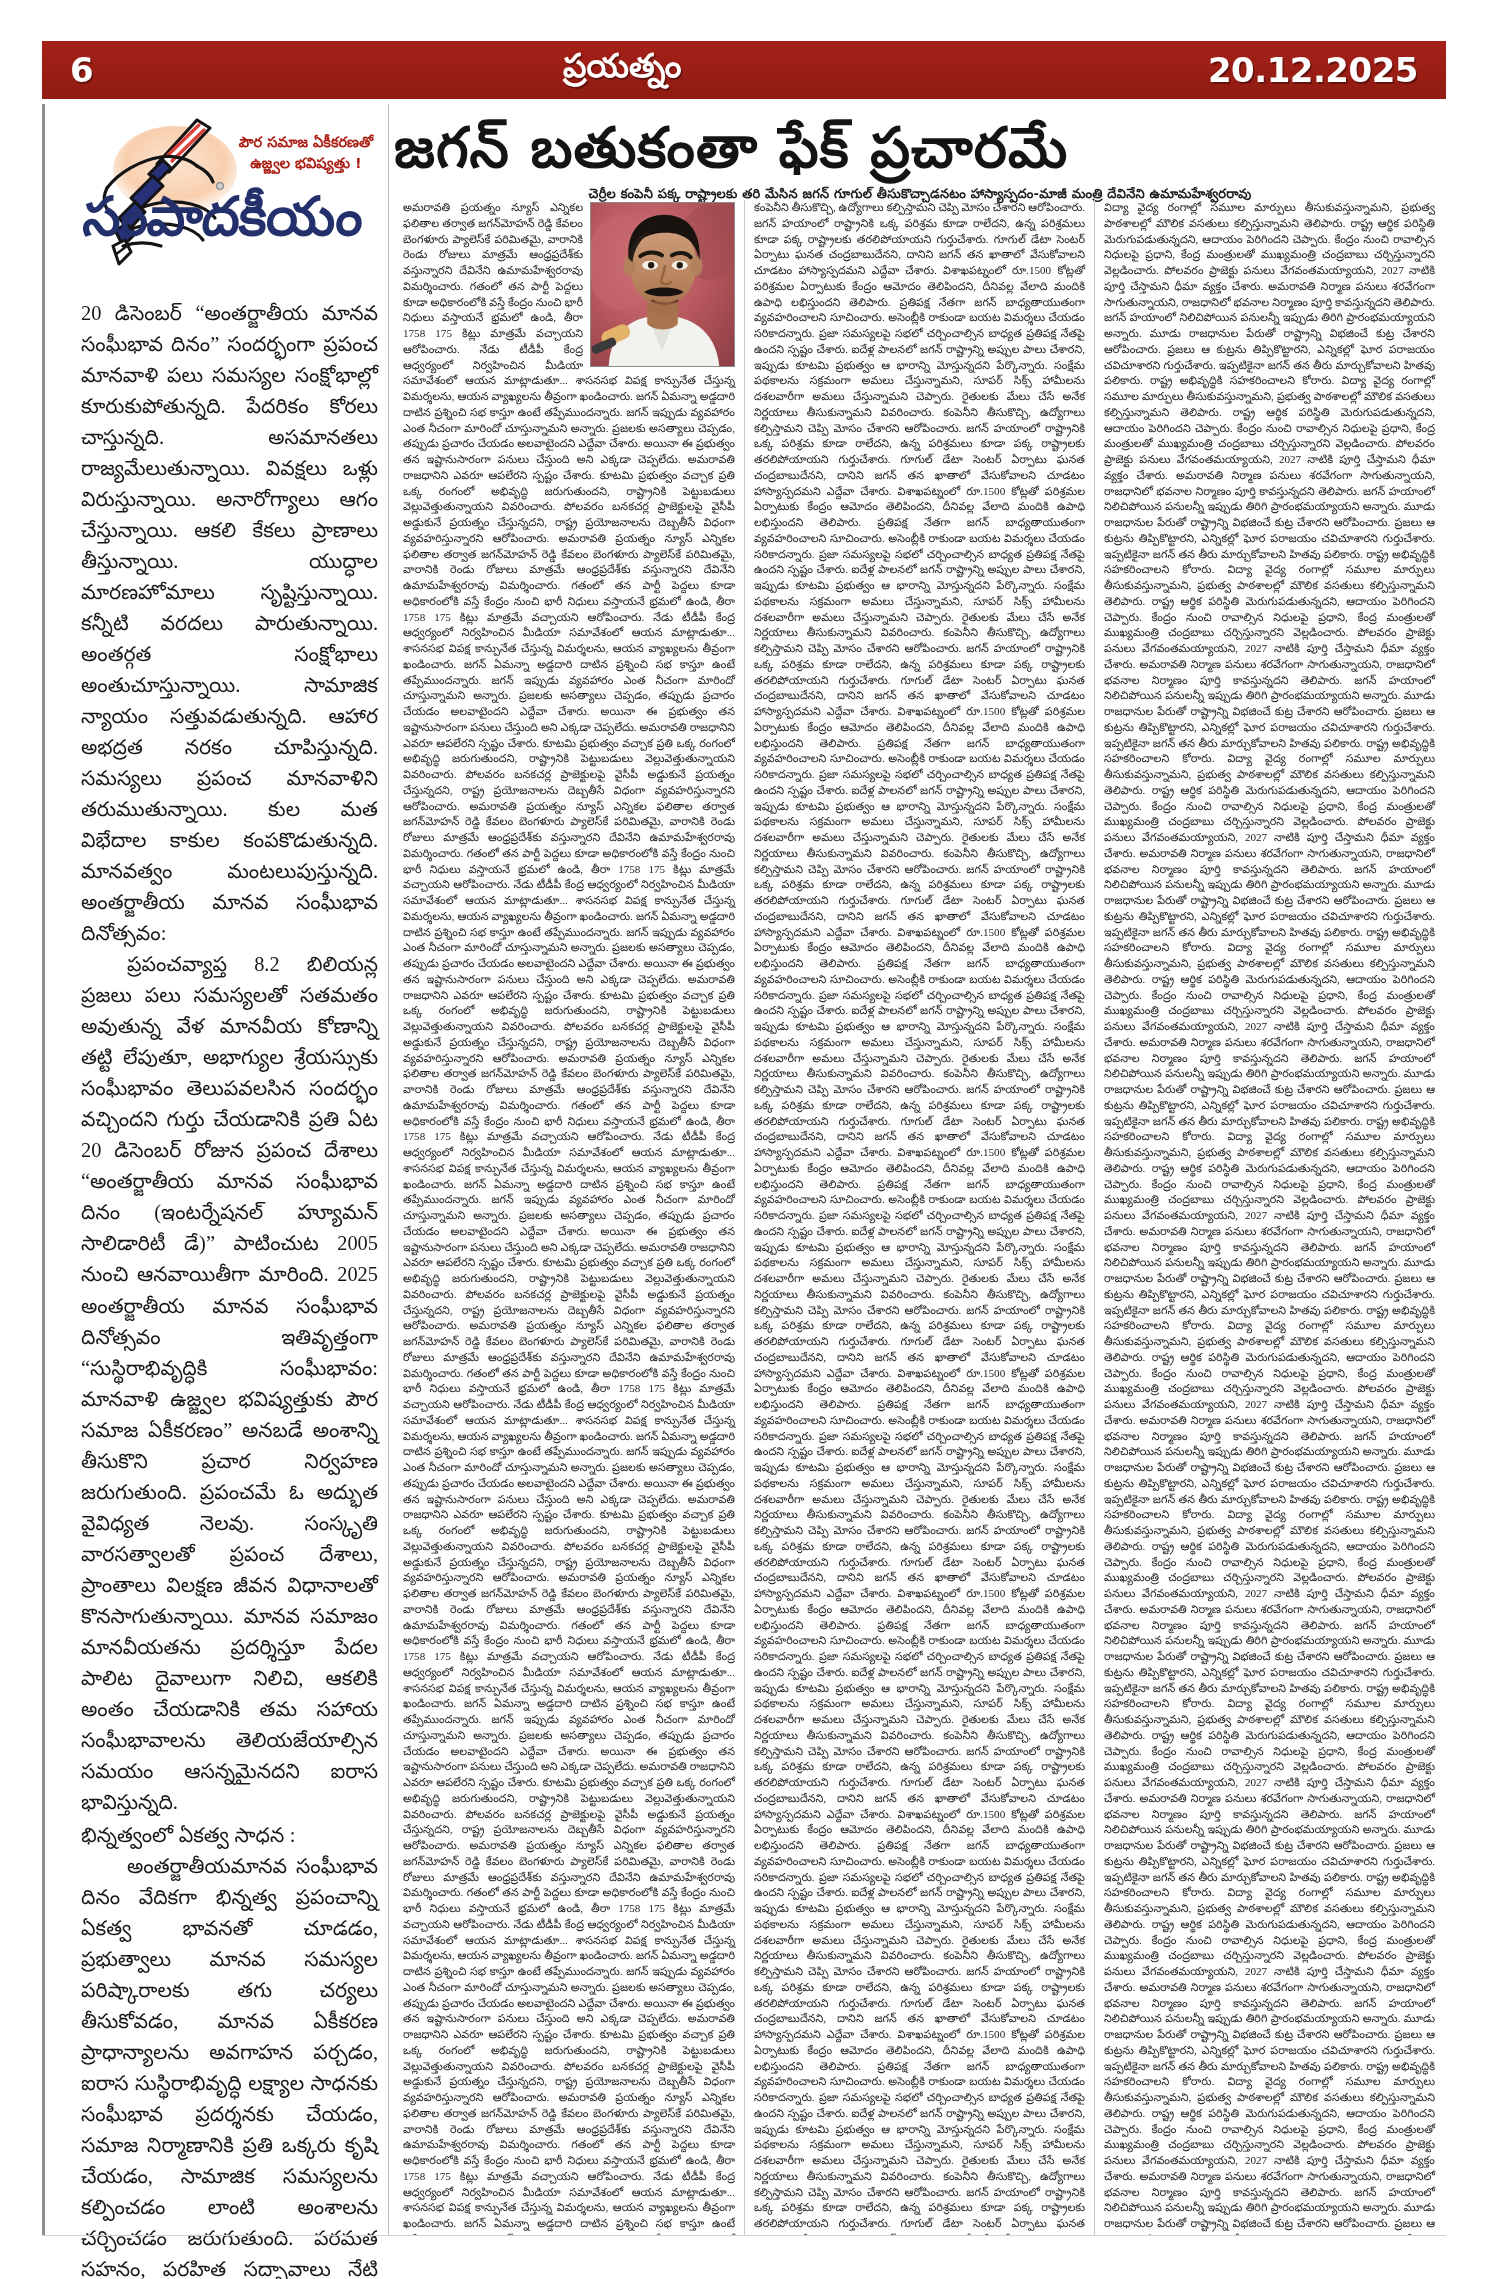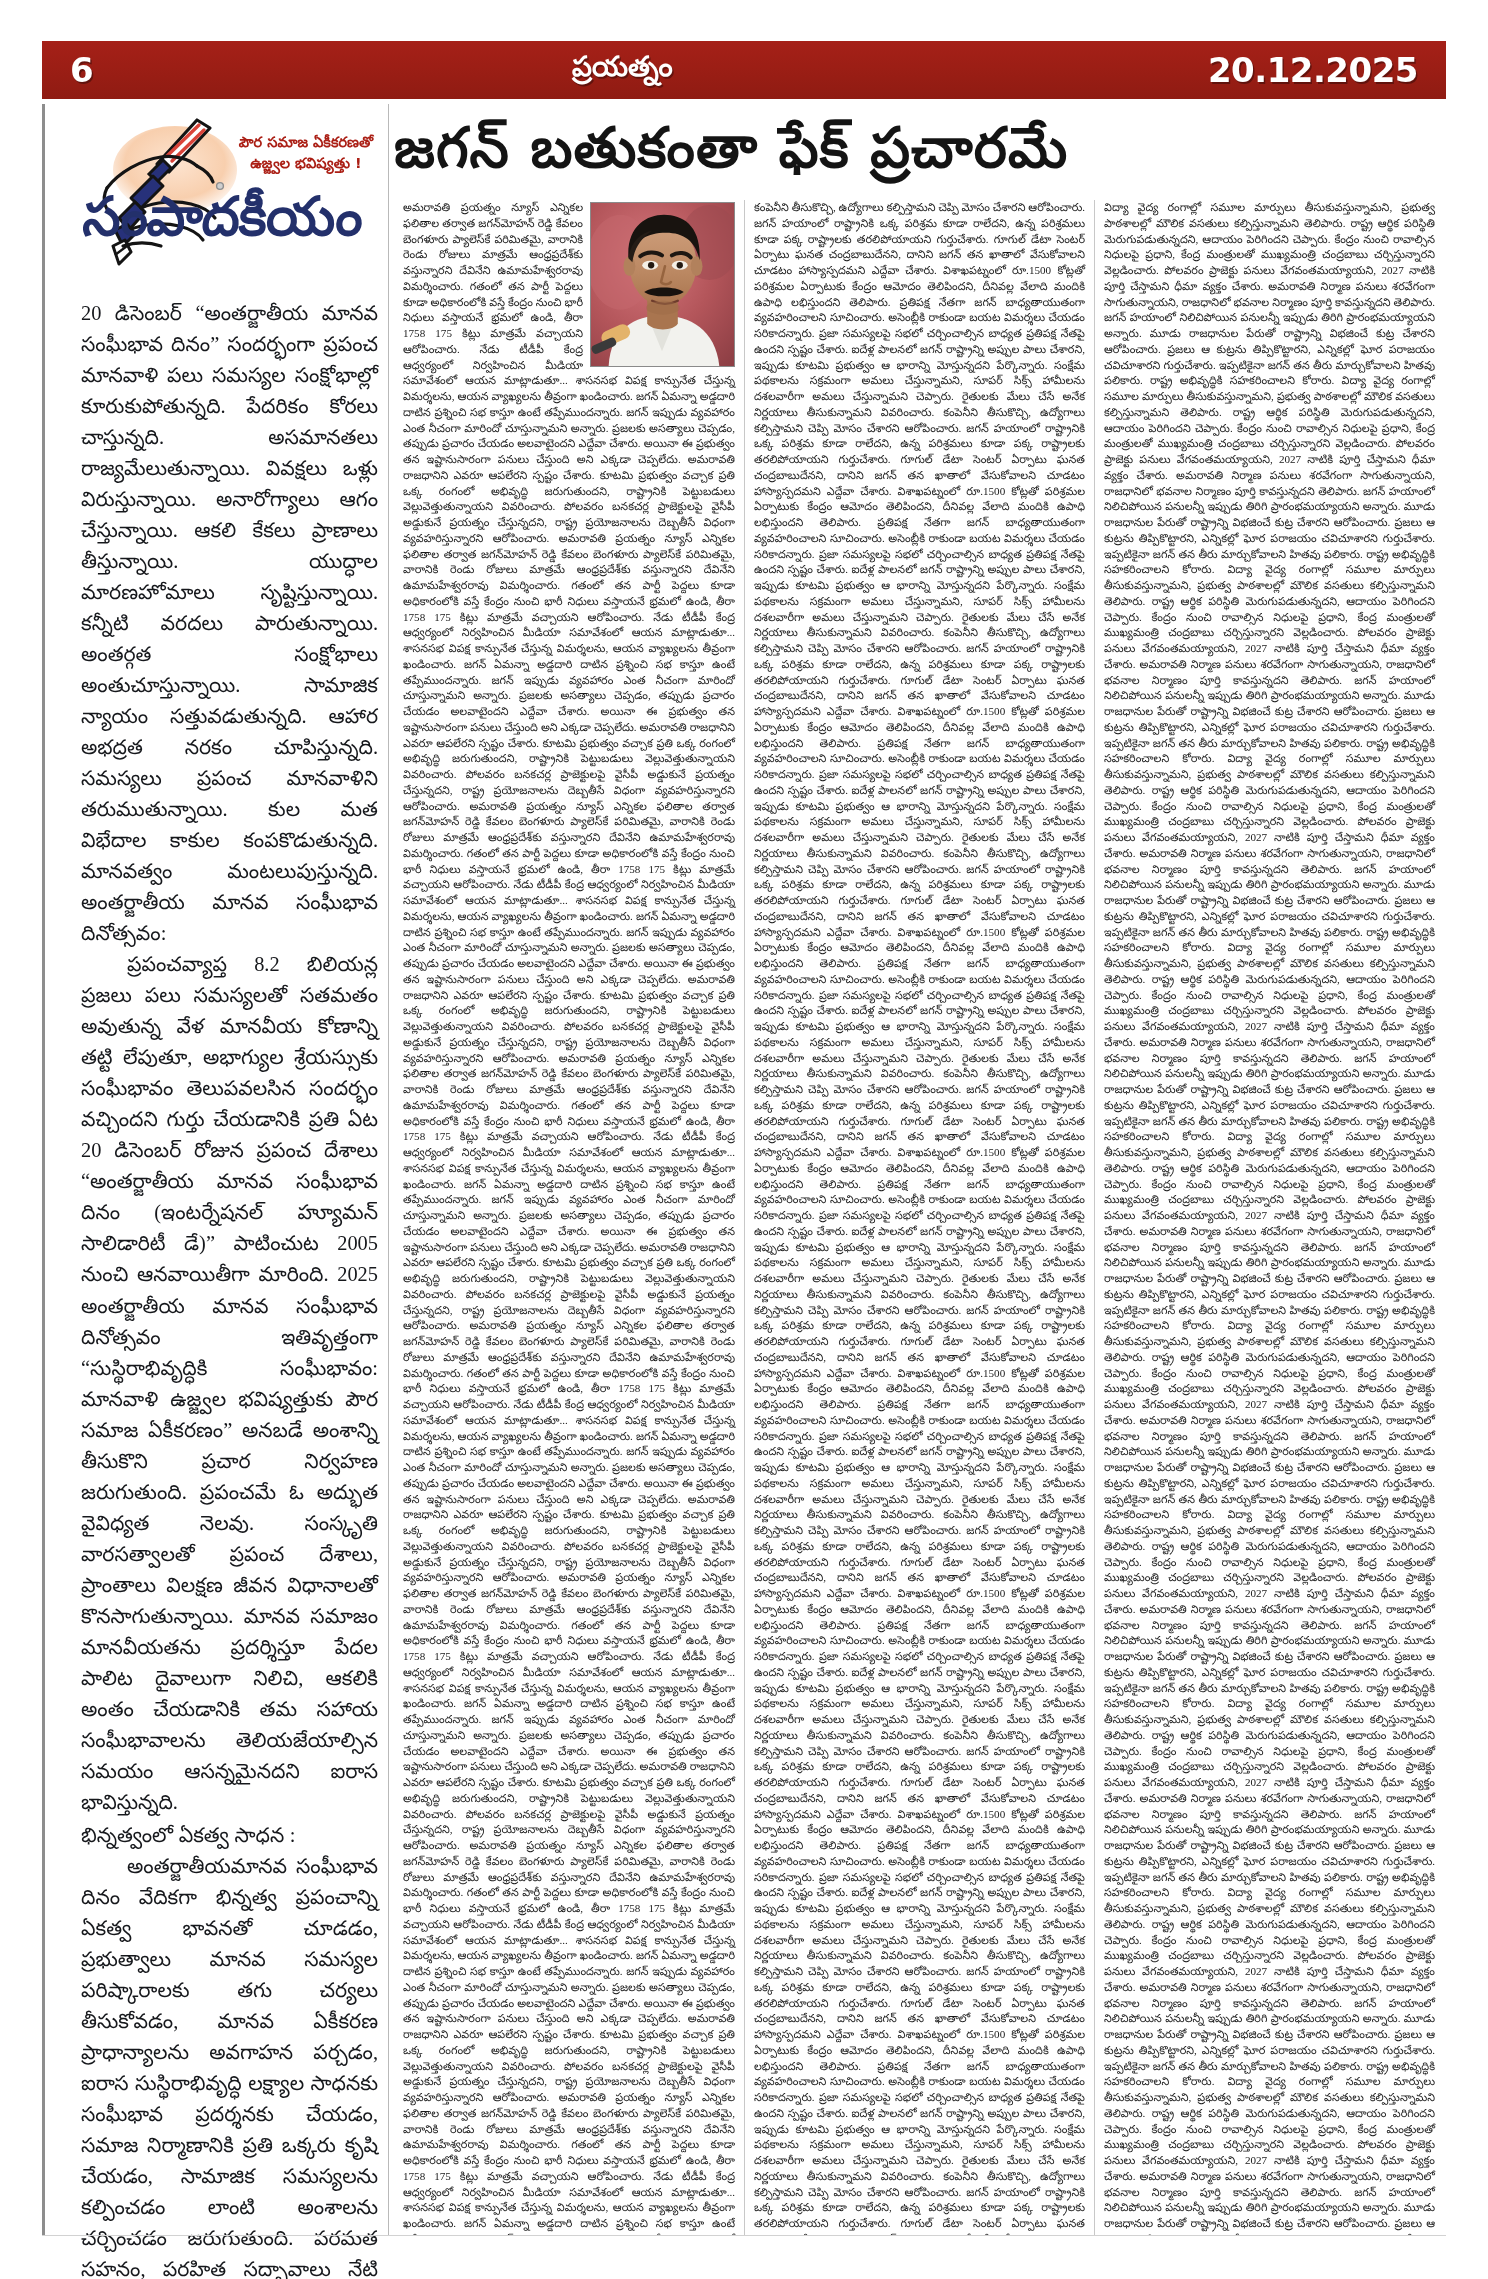--- a/index.html
+++ b/index.html
@@ -30,23 +30,23 @@
   .banner .pg {
     color: #ffffff;
     font-family: "DejaVu Sans", sans-serif;
     font-weight: bold;
     font-size: 34px;
     letter-spacing: 0px;
     text-shadow: 1.5px 1.5px 0 rgba(0,0,0,0.35);
   }
   .banner .masthead-word {
     color: #ffffff;
-    font-family: Liberation Serif, serif;
-    font-weight: bold;
-    font-size: 28px;
+    font-family: Liberation Mono, monospace;
+    font-weight: bold;
+    font-size: 33px;
     text-shadow: 1.5px 1.5px 0 rgba(0,0,0,0.35);
     position: relative;
     left: -24px;
   }
   .banner .date {
     color: #ffffff;
     font-family: "DejaVu Sans", sans-serif;
     font-weight: bold;
     font-size: 34px;
     letter-spacing: -0.5px;
@@ -252,20 +252,21 @@
       <p>20 డిసెంబర్ “అంతర్జాతీయ మానవ సంఘీభావ దినం” సందర్భంగా ప్రపంచ మానవాళి పలు సమస్యల సంక్షోభాల్లో కూరుకుపోతున్నది. పేదరికం కోరలు చాస్తున్నది. అసమానతలు రాజ్యమేలుతున్నాయి. వివక్షలు ఒళ్లు విరుస్తున్నాయి. అనారోగ్యాలు ఆగం చేస్తున్నాయి. ఆకలి కేకలు ప్రాణాలు తీస్తున్నాయి. యుద్ధాల మారణహోమాలు సృష్టిస్తున్నాయి. కన్నీటి వరదలు పారుతున్నాయి. అంతర్గత సంక్షోభాలు అంతుచూస్తున్నాయి. సామాజిక న్యాయం సత్తువడుతున్నది. ఆహార అభద్రత నరకం చూపిస్తున్నది. సమస్యలు ప్రపంచ మానవాళిని తరుముతున్నాయి. కుల మత విభేదాల కాకుల కంపకొడుతున్నది. మానవత్వం మంటలుపుస్తున్నది. అంతర్జాతీయ మానవ సంఘీభావ దినోత్సవం:</p>
       <p class="indent">ప్రపంచవ్యాప్త 8.2 బిలియన్ల ప్రజలు పలు సమస్యలతో సతమతం అవుతున్న వేళ మానవీయ కోణాన్ని తట్టి లేపుతూ, అభాగ్యుల శ్రేయస్సుకు సంఘీభావం తెలుపవలసిన సందర్భం వచ్చిందని గుర్తు చేయడానికి ప్రతి ఏట 20 డిసెంబర్ రోజున ప్రపంచ దేశాలు “అంతర్జాతీయ మానవ సంఘీభావ దినం (ఇంటర్నేషనల్ హ్యూమన్ సాలిడారిటీ డే)” పాటించుట 2005 నుంచి ఆనవాయితీగా మారింది. 2025 అంతర్జాతీయ మానవ సంఘీభావ దినోత్సవం ఇతివృత్తంగా “సుస్థిరాభివృద్ధికి సంఘీభావం: మానవాళి ఉజ్జ్వల భవిష్యత్తుకు పౌర సమాజ ఏకీకరణం” అనబడే అంశాన్ని తీసుకొని ప్రచార నిర్వహణ జరుగుతుంది. ప్రపంచమే ఓ అద్భుత వైవిధ్యత నెలవు. సంస్కృతి వారసత్వాలతో ప్రపంచ దేశాలు, ప్రాంతాలు విలక్షణ జీవన విధానాలతో కొనసాగుతున్నాయి. మానవ సమాజం మానవీయతను ప్రదర్శిస్తూ పేదల పాలిట దైవాలుగా నిలిచి, ఆకలికి అంతం చేయడానికి తమ సహాయ సంఘీభావాలను తెలియజేయాల్సిన సమయం ఆసన్నమైనదని ఐరాస భావిస్తున్నది.</p>
       <p class="sub-head">భిన్నత్వంలో ఏకత్వ సాధన :</p>
       <p class="indent">అంతర్జాతీయమానవ సంఘీభావ దినం వేదికగా భిన్నత్వ ప్రపంచాన్ని ఏకత్వ భావనతో చూడడం, ప్రభుత్వాలు మానవ సమస్యల పరిష్కారాలకు తగు చర్యలు తీసుకోవడం, మానవ ఏకీకరణ ప్రాధాన్యాలను అవగాహన పర్చడం, ఐరాస సుస్థిరాభివృద్ధి లక్ష్యాల సాధనకు సంఘీభావ ప్రదర్శనకు చేయడం, సమాజ నిర్మాణానికి ప్రతి ఒక్కరు కృషి చేయడం, సామాజిక సమస్యలను కల్పించడం లాంటి అంశాలను చర్చించడం జరుగుతుంది. పరమత సహనం, పరహిత సద్భావాలు నేటి తక్షణ అవసరం అని ప్రచారం చేయాల్సిన శుభ సందర్భం. దయ, కరుణ భావాలను పెంచి పోషించడం, విశ్వ మానవ ఐక్యతకు సంఘీభావాన్ని ప్రకటించడం కొనసాగాలి.</p>
       <p>విధేయలు తాత్కాలికమైనవి, వర్చువల్ సమస్యలకు పరిష్కారాలు దొరుకుతాయని, ప్రపంచ శాంతి శాశ్వతమని, ప్రజా శ్రేయస్సే మన నినాదం కావాలని కోరుకుంటే రేపటి తరం సుఖశాంతులతో మనగలుగుతుందని తెలుసుకొని మానవత్వ పంట పండించడానికి సహాయ, సలహా, సంఘీభావాలను తెలియజేద్దాం. ప్రపంచ మానవ ఏకీకరణకు సంఘీభావ విత్తులు నాటుదాం.</p>
     </div>
   </div>
 
   <div class="news-region">
     <h1 class="headline">జగన్ బతుకంతా ఫేక్ ప్రచారమే</h1>
+    <div class="subheadline">చెర్రీల కంపెనీ పక్క రాష్ట్రాలకు తరి మేసిన జగన్ గూగుల్ తీసుకొచ్చాడనటం హాస్యాస్పదం-మాజీ మంత్రి దేవినేని ఉమామహేశ్వరరావు</div>
 
     <div class="news-cols">
 
       <div class="news-col">
         <div class="photo-wrap">
           <svg viewBox="0 0 145 165" preserveAspectRatio="xMidYMid slice">
             <defs>
               <radialGradient id="bg" cx="40%" cy="35%" r="85%">
                 <stop offset="0%" stop-color="#d6777d"></stop>
                 <stop offset="55%" stop-color="#b3555a"></stop>

